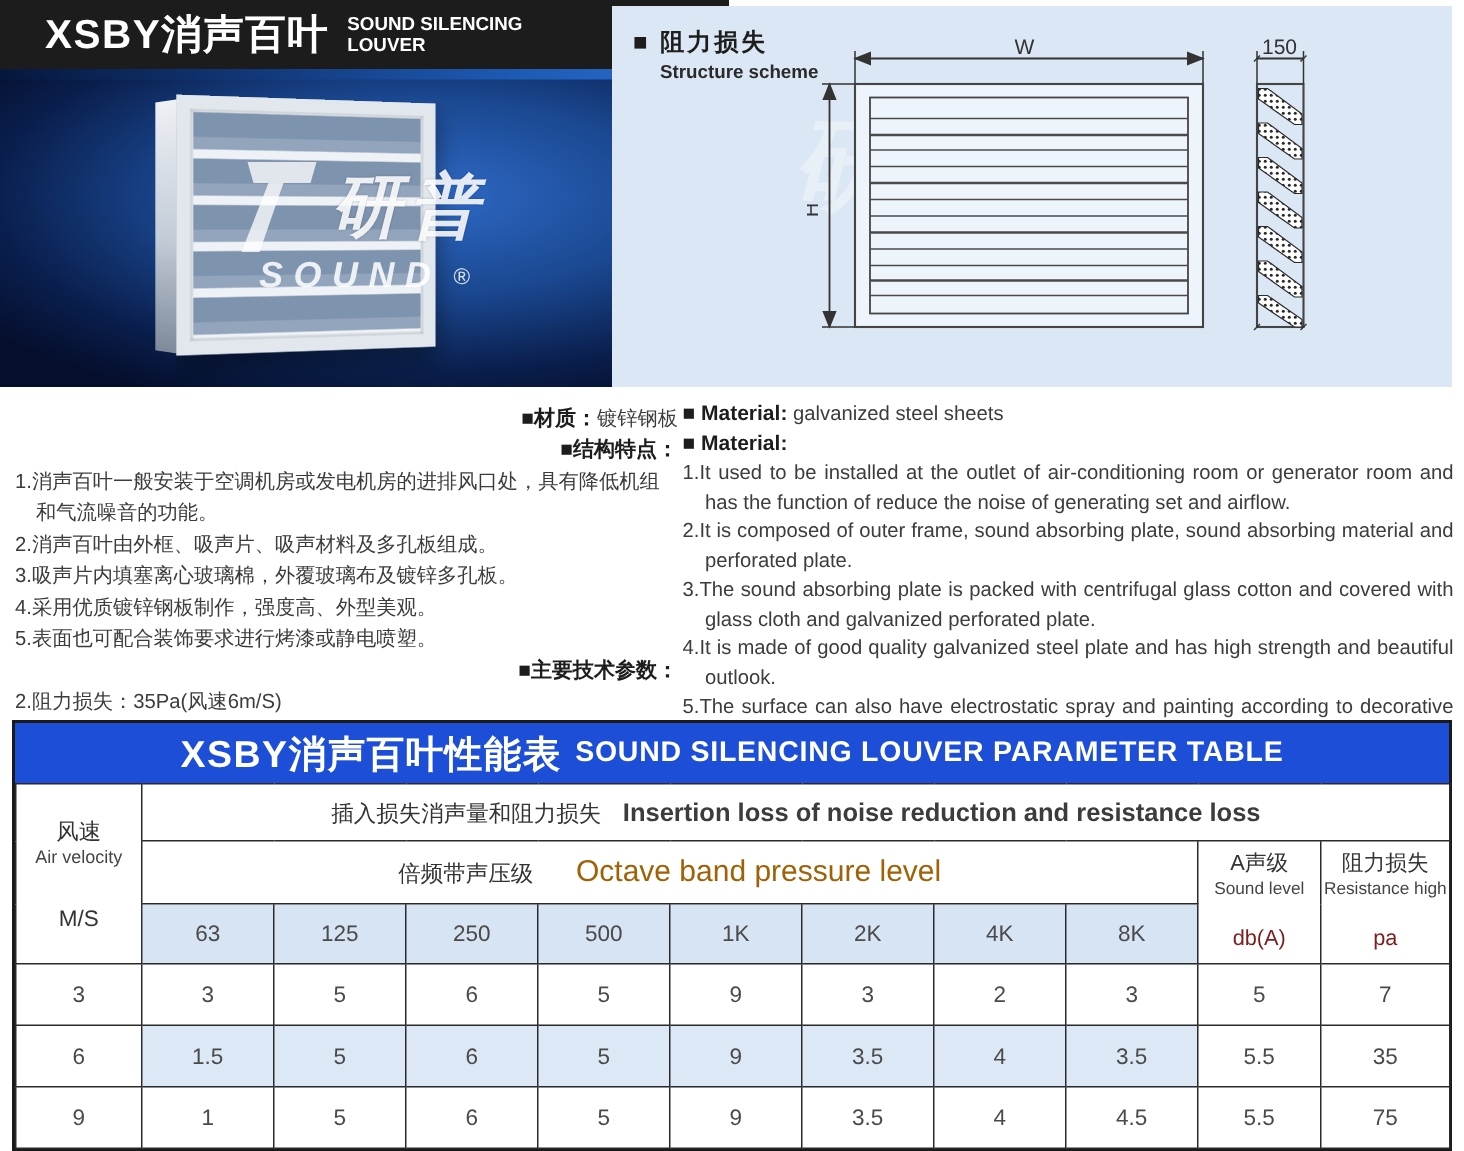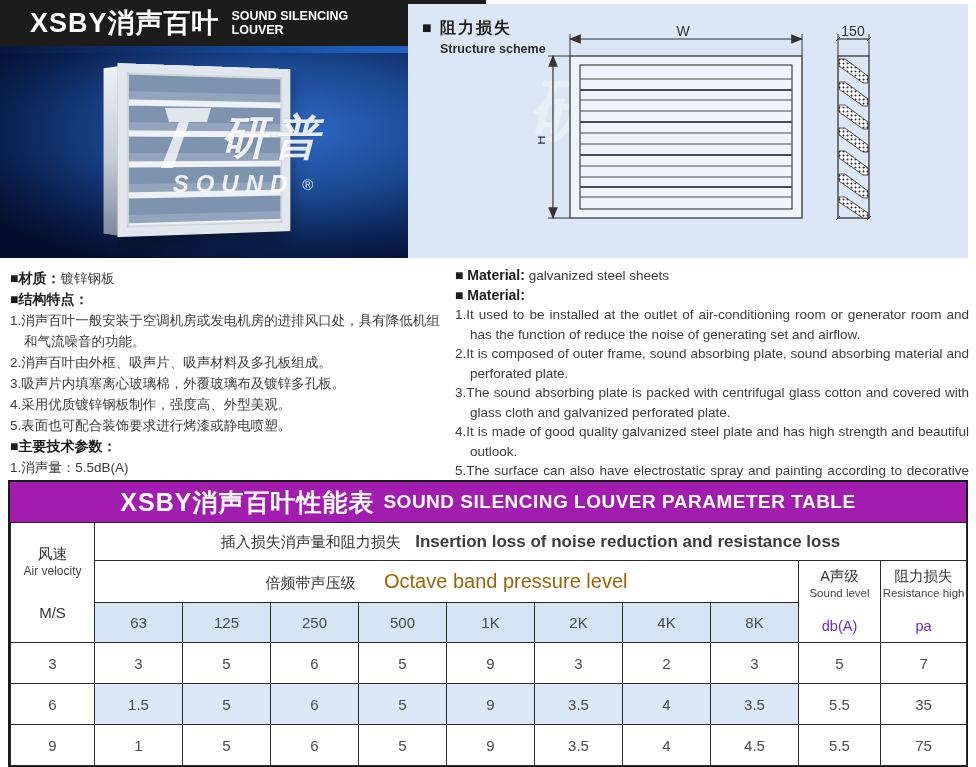--- a/index.html
+++ b/index.html
@@ -39,47 +39,47 @@
   .scheme-head { position:absolute; left:14px; top:14px; }
   .scheme-zh { font-size:16px; font-weight:bold; color:#1d1d1d; letter-spacing:2px; }
   .scheme-en { font-size:12.5px; font-weight:bold; color:#2a2a2a; margin-left:18px; }
   .scheme-wm { position:absolute; left:120px; top:60px; font-size:70px; font-weight:bold; font-style:italic;
            color:#ffffff; opacity:.35; letter-spacing:10px; pointer-events:none; }
   .scheme-svg { position:absolute; left:130px; top:22px; }
 
   
   .specs { position:absolute; left:0; top:258px; width:976px; height:220px; background:#fff; }
   .specs-zh { position:absolute; left:10px; top:10px; width:442px; font-size:13.5px; line-height:21px; color:#3c3c3c; }
-  .spec-head { font-weight:bold; color:#1d1d1d; font-size:14px; }
+  .spec-head { font-weight:bold; color:#1d1d1d; font-size:14px;text-align:right; }
   .spec-head .val { font-weight:normal; color:#3c3c3c; font-size:13.5px; }
   .specs-zh .spec-line { padding-left:14px; text-indent:-14px; }
   .specs-en { position:absolute; left:455px; top:8px; width:514px; font-size:13.5px; line-height:19.5px; color:#3c3c3c; }
   .specs-en .spec-line { padding-left:15px; text-indent:-15px; text-align:justify; }
   .en-head { font-weight:bold; color:#1d1d1d; font-size:14px; }
   .en-head .val { font-weight:normal; color:#3c3c3c; font-size:13.5px; }
 
   
   .table-outer { position:absolute; left:8px; top:480px; width:960px; border:2px solid #1a1a1a; background:#fff; }
-  .table-title { height:40px; background:#a21caf; display:flex; align-items:center; justify-content:center; gap:9px; }
+  .table-title { height:40px; background:#1d4ed8; display:flex; align-items:center; justify-content:center; gap:9px; }
   .tt-zh { color:#fff; font-weight:bold; font-size:25px; letter-spacing:1px; }
   .tt-en { color:#fff; font-weight:bold; font-size:19px; letter-spacing:.5px; }
   table { border-collapse:collapse; table-layout:fixed; width:100%;padding-left:10px; }
   td { border:1.5px solid #2a2a2a; text-align:center; vertical-align:middle; color:#4a4a4a; }
   .vel-head { font-size:15px; color:#333; }
   .vel-head .sm { font-size:12px; color:#444; }
   .vel-head .ms { font-size:15px; margin-top:26px; color:#333; }
   .span-head { height:38px; }
   .span-head .zh { font-size:15px; color:#333;margin-top:16px; }
   .span-head .en { font-size:17px; color:#3c3c3c; margin-left:10px;font-weight:bold; }
   .octave-head { height:42px; }
   .octave-head .zh { font-size:15px; color:#333; }
   .octave-head .en { font-size:20px; color:#a16207; margin-left:24px; }
   .sub-head { font-size:14.5px; color:#333; line-height:1.3; }
   .sub-head .sm { font-size:11.5px; color:#444; }
-  .sub-head .unit { font-size:14.5px; margin-top:16px; color:#6d28d9; }
+  .sub-head .unit { font-size:14.5px; margin-top:16px; color:#7f1d1d; }
   .freq-cell { height:40px; background:#d7e4f4; font-size:15px; color:#4a4a4a; }
   #data-rows td { height:41px; font-size:15px; }
   #data-rows td.hl { background:#dce8f6; }
 </style>
 </head>
 <body>
 
 <div class="page">
 
   <div class="left-panel">
@@ -189,21 +189,20 @@
       <div class="spec-head">■结构特点：</div>
       <div id="zh-features">
           <div class="spec-line">1.消声百叶一般安装于空调机房或发电机房的进排风口处，具有降低机组 和气流噪音的功能。</div>
           <div class="spec-line">2.消声百叶由外框、吸声片、吸声材料及多孔板组成。</div>
           <div class="spec-line">3.吸声片内填塞离心玻璃棉，外覆玻璃布及镀锌多孔板。</div>
           <div class="spec-line">4.采用优质镀锌钢板制作，强度高、外型美观。</div>
           <div class="spec-line">5.表面也可配合装饰要求进行烤漆或静电喷塑。</div>
         </div>
       <div class="spec-head">■主要技术参数：</div>
       <div id="zh-params">
-          <div class="spec-line">1.消声量：5.5dB(A)</div>
           <div class="spec-line">2.阻力损失：35Pa(风速6m/S)</div>
         </div>
     </div>
     <div class="specs-en">
       <div class="en-head">
         <span>■ Material:</span><span class="val"> galvanized steel sheets</span>
       </div>
       <div class="en-head">■ Material:</div>
       <div id="en-structure">
           <div class="spec-line">1.It used to be  installed at the outlet of air-conditioning  room or  generator  room and has the function of reduce the noise of generating set and airflow.</div>

